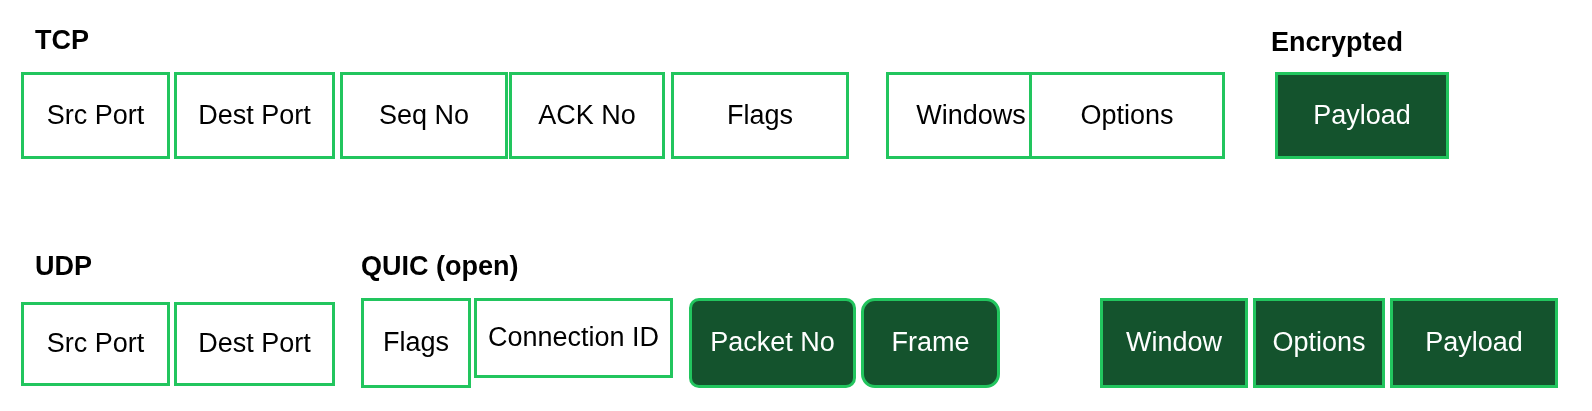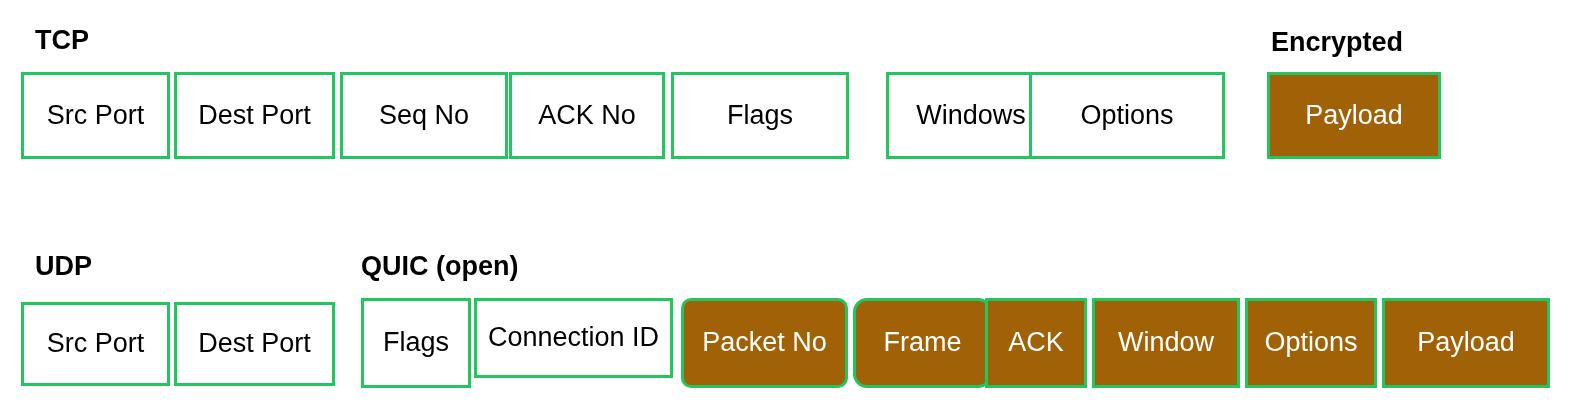--- a/index.html
+++ b/index.html
@@ -35,22 +35,23 @@
     color: #000000;
     display: flex;
     align-items: center;
     justify-content: center;
     text-align: center;
     font-size: 27px;
     line-height: 1.08;
     padding: 0 4px;
   }
   .field.enc {
-    background: #a16207;
+    background: #14532d;
     color: #FFFFFF;
+    margin-left: 8px;
   }
 </style>
 </head>
 <body>
 
 <div id="canvas">
     <div class="group-label" style="left: 35px; top: 27px;">TCP</div>
     <div class="field" style="left: 21px; top: 72px; width: 149px; height: 87px;">Src Port</div>
     <div class="field" style="left: 174px; top: 72px; width: 161px; height: 87px;">Dest Port</div>
     <div class="field" style="left: 340px; top: 72px; width: 168px; height: 87px;">Seq  No</div>
@@ -61,17 +62,16 @@
     <div class="group-label" style="left: 1271px; top: 29px;">Encrypted</div>
     <div class="field enc" style="left: 1267px; top: 72px; width: 174px; height: 87px;">Payload</div>
     <div class="group-label" style="left: 35px; top: 253px;">UDP</div>
     <div class="field" style="left: 21px; top: 302px; width: 149px; height: 84px;">Src Port</div>
     <div class="field" style="left: 174px; top: 302px; width: 161px; height: 84px;">Dest Port</div>
     <div class="group-label" style="left: 361px; top: 253px;">QUIC (open)</div>
     <div class="field" style="left: 361px; top: 298px; width: 110px; height: 90px;">Flags</div>
     <div class="field" style="left: 474px; top: 298px; width: 199px; height: 80px;">Connection ID</div>
     <div class="field enc" style="left: 681px; top: 298px; width: 167px; height: 90px; border-radius: 10px;">Packet No</div>
     <div class="field enc" style="left: 853px; top: 298px; width: 139px; height: 90px; border-radius: 14px;">Frame</div>
-    <div class="field enc" style="left: 985px; top: 298px; width: 102px; height: 90px;">ACK</div>
     <div class="field enc" style="left: 1092px; top: 298px; width: 148px; height: 90px;">Window</div>
     <div class="field enc" style="left: 1245px; top: 298px; width: 132px; height: 90px;">Options</div>
     <div class="field enc" style="left: 1382px; top: 298px; width: 168px; height: 90px;">Payload</div>
   </div>
 
 </body></html>

